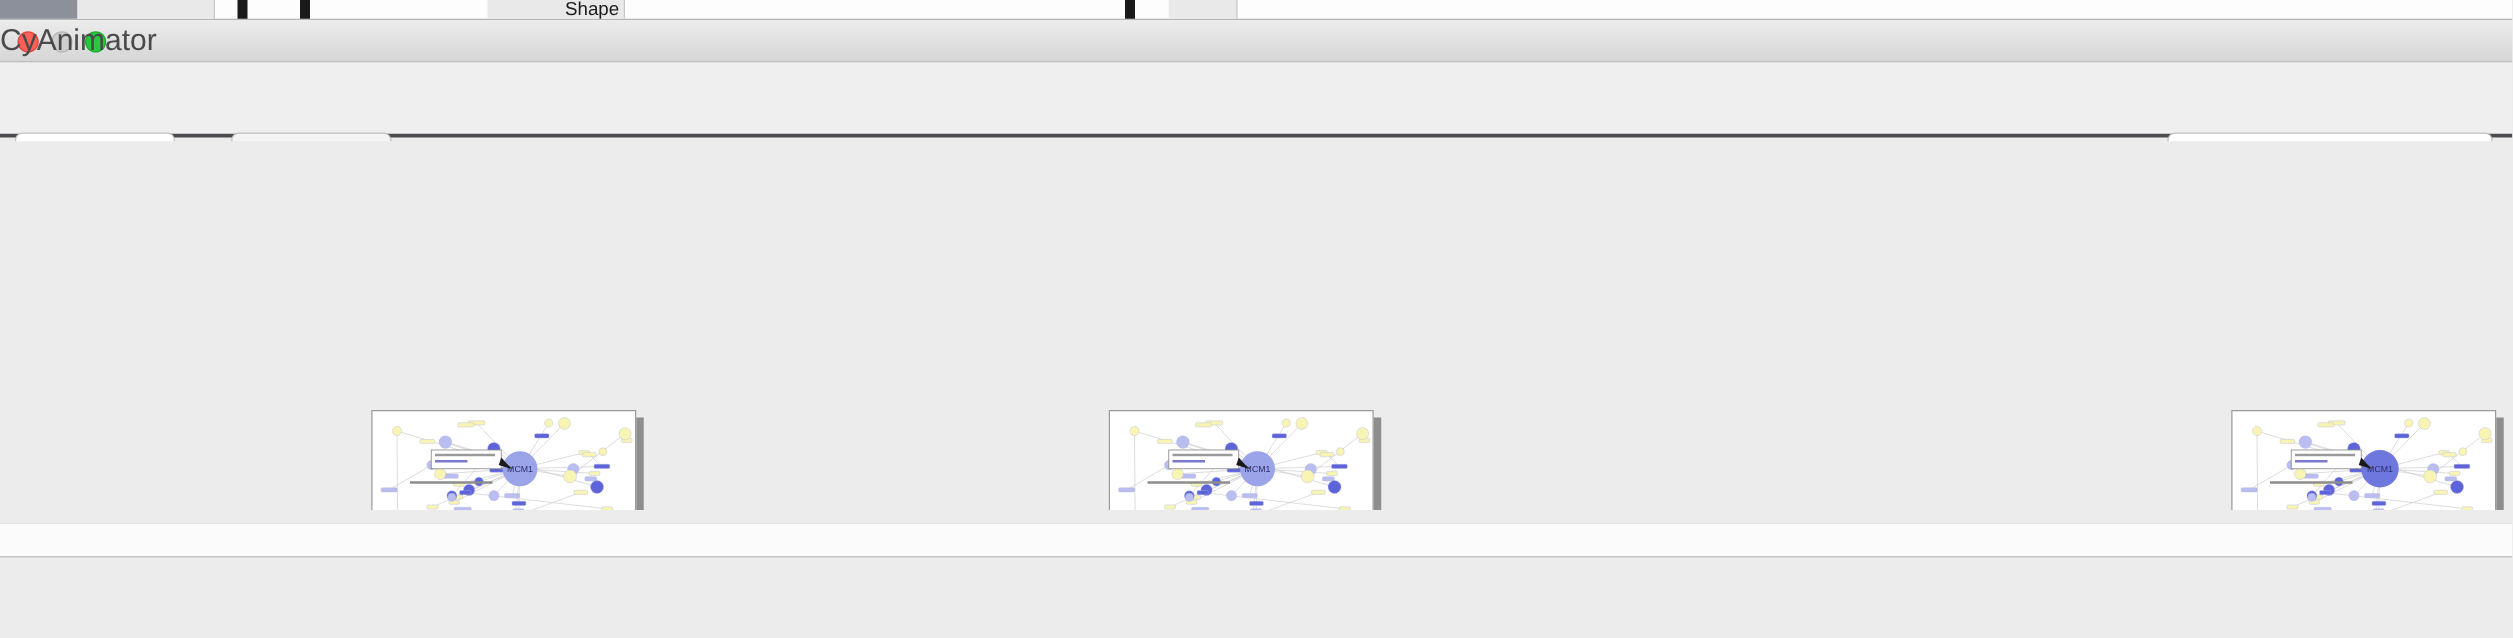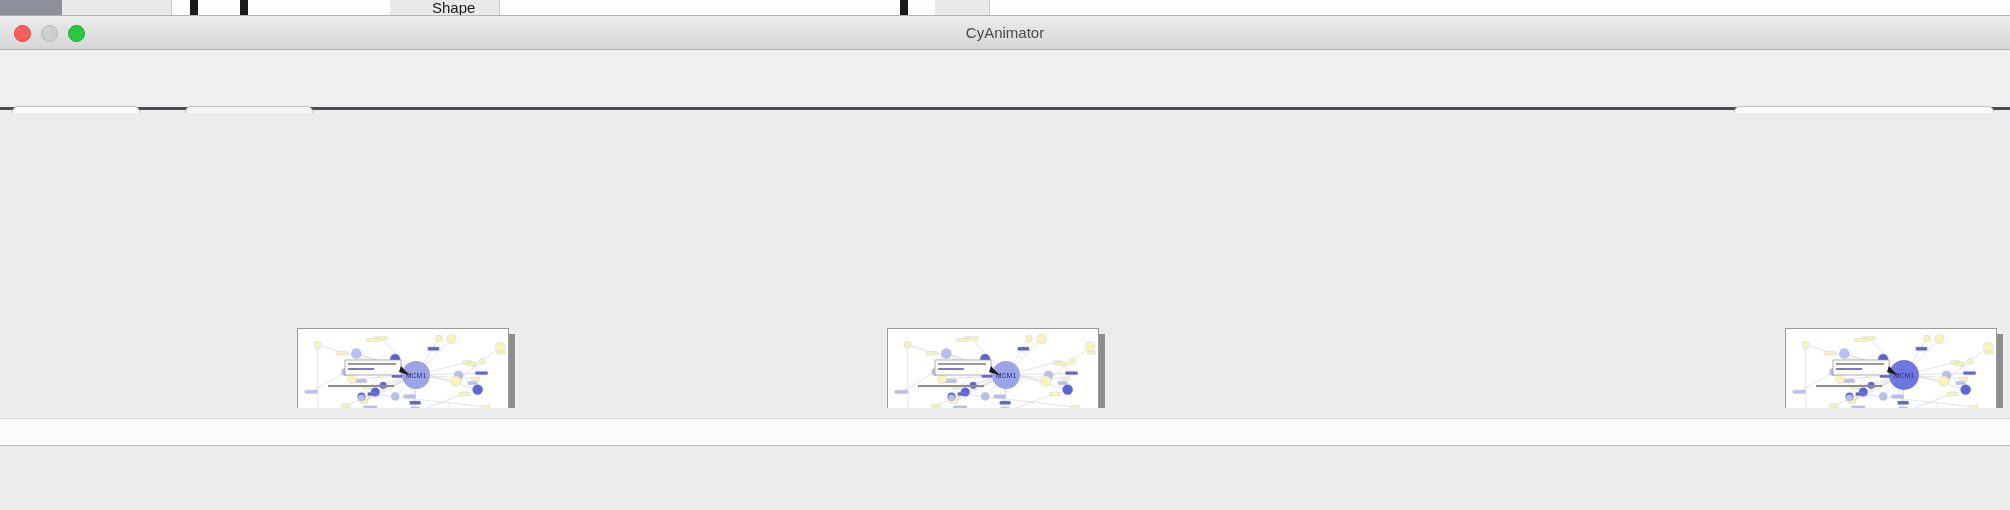--- a/index.html
+++ b/index.html
@@ -26,22 +26,22 @@
     background:linear-gradient(#ececec,#d6d6d6);
     border-bottom:1px solid #b0b0b0;
   }
   .lights { position:absolute; left:14px; top:9px; display:flex; gap:10px; }
   .light { width:17px; height:17px; border-radius:50%; }
   .light.red    { background:#ff5f57; border:0.5px solid #e0443e; }
   .light.yellow { background:#cfcfcf; border:0.5px solid #b6b6b6; }
   .light.green  { background:#28c840; border:0.5px solid #1aab29; }
   .title {
     position:absolute; left:0; top:0; width:2010px; height:34px;
-    line-height:34px; text-align:center;
-    font-size:15px; color:#4a4a4a;
+    line-height:34px; text-align:left;
+    font-size:24px; color:#4a4a4a;
   }
 
   
   .toolbar {
     position:absolute; left:0; top:50px; width:2010px; height:60px;
     background:#efefef; border-bottom:3px solid #4c4c50;
   }
   .btn {
     position:absolute; border-radius:6px; border:1px solid #c2c2c2;
     background:#ffffff; display:flex; align-items:center; justify-content:center;
@@ -93,21 +93,21 @@
 <div id="app">
 
   <div class="bg-strip">
     <div class="bg-dark"></div>
     <div class="bg-chip" style="left:62px;width:110px;"></div>
     <div class="bg-chip" style="left:190px;width:8px;background:#1a1a1a;border:0;"></div>
     <div class="bg-chip" style="left:240px;width:8px;background:#1a1a1a;border:0;"></div>
     <div class="bg-chip" style="left:390px;width:110px;"></div>
     <div class="bg-chip" style="left:900px;width:8px;background:#1a1a1a;border:0;"></div>
     <div class="bg-chip" style="left:935px;width:55px;"></div>
-    <div class="bg-text" style="left:432px;">Shape</div>
+    <div class="bg-text" style="left:452px;">Shape</div>
   </div>
 
   <div class="titlebar">
     <div class="lights">
       <div class="light red"></div>
       <div class="light yellow"></div>
       <div class="light green"></div>
     </div>
     <div class="title">CyAnimator</div>
   </div>

